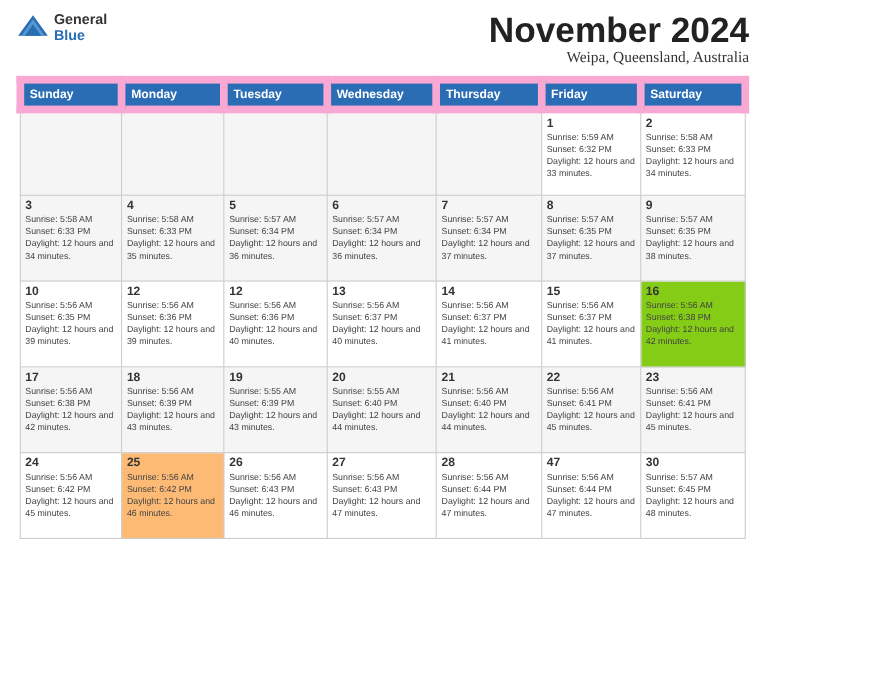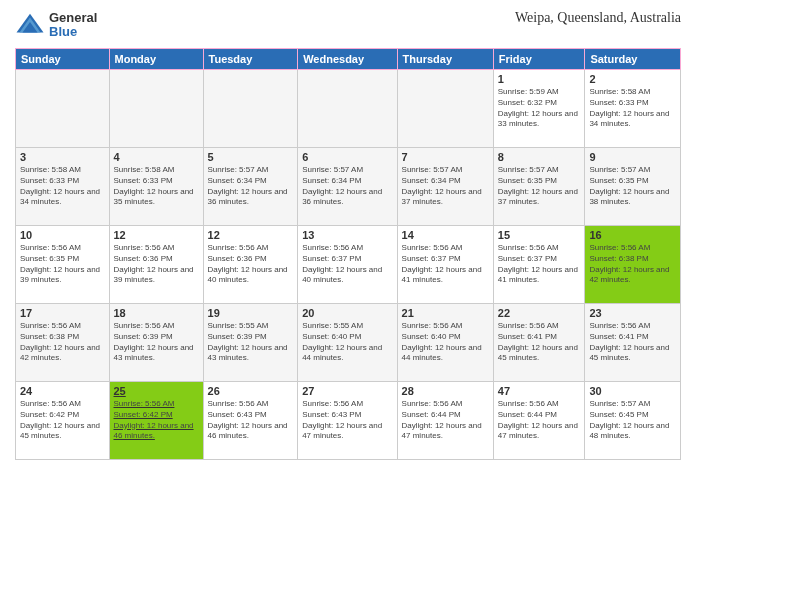--- a/index.html
+++ b/index.html
@@ -63,21 +63,21 @@
       width: 100%;
       border-collapse: collapse;
     }
     .calendar th {
       background-color: #2a6db5;
       color: #fff;
       font-size: 11px;
       font-weight: bold;
       text-align: left;
       padding: 4px 5px;
-      border: 1px solid #f9a8d4;
+      border: 7px solid #f9a8d4;
     }
     .calendar td {
       vertical-align: top;
       border: 1px solid #ccc;
       padding: 3px 4px;
       font-size: 8.5px;
       color: #333;
       width: 110px;
       height: 78px;
       background: #fff;
@@ -111,20 +111,21 @@
         <polygon points="20,5 38,30 2,30" fill="#2a6db5"></polygon>
         <polygon points="20,10 34,30 6,30" fill="#5599d0"></polygon>
         <polygon points="20,16 30,30 10,30" fill="#2a6db5"></polygon>
       </svg>
       <div class="logo-text">
         <span class="logo-general">General</span>
         <span class="logo-blue">Blue</span>
       </div>
     </div>
     <div class="title-block">
+      <div class="month-title">November 2024</div>
       <div class="location">Weipa, Queensland, Australia</div>
     </div>
   </div>
 
   <table class="calendar">
     <thead>
       <tr>
         <th>Sunday</th>
         <th>Monday</th>
         <th>Tuesday</th>
@@ -238,21 +239,21 @@
           <td style="background: rgb(245, 245, 245);">
             <span class="day-number">23</span>
             <div class="day-info">Sunrise: 5:56 AM<br>Sunset: 6:41 PM<br>Daylight: 12 hours and 45 minutes.</div>
           </td>
         </tr>
         <tr>
           <td style="background: rgb(255, 255, 255);">
             <span class="day-number">24</span>
             <div class="day-info">Sunrise: 5:56 AM<br>Sunset: 6:42 PM<br>Daylight: 12 hours and 45 minutes.</div>
           </td>
-          <td style="background: #84cc16; text-decoration: underline;">
+          <td style="background: #fdba74;">
             <span class="day-number">25</span>
             <div class="day-info">Sunrise: 5:56 AM<br>Sunset: 6:42 PM<br>Daylight: 12 hours and 46 minutes.</div>
           </td>
           <td style="background: rgb(255, 255, 255);">
             <span class="day-number">26</span>
             <div class="day-info">Sunrise: 5:56 AM<br>Sunset: 6:43 PM<br>Daylight: 12 hours and 46 minutes.</div>
           </td>
           <td style="background: rgb(255, 255, 255);">
             <span class="day-number">27</span>
             <div class="day-info">Sunrise: 5:56 AM<br>Sunset: 6:43 PM<br>Daylight: 12 hours and 47 minutes.</div>

